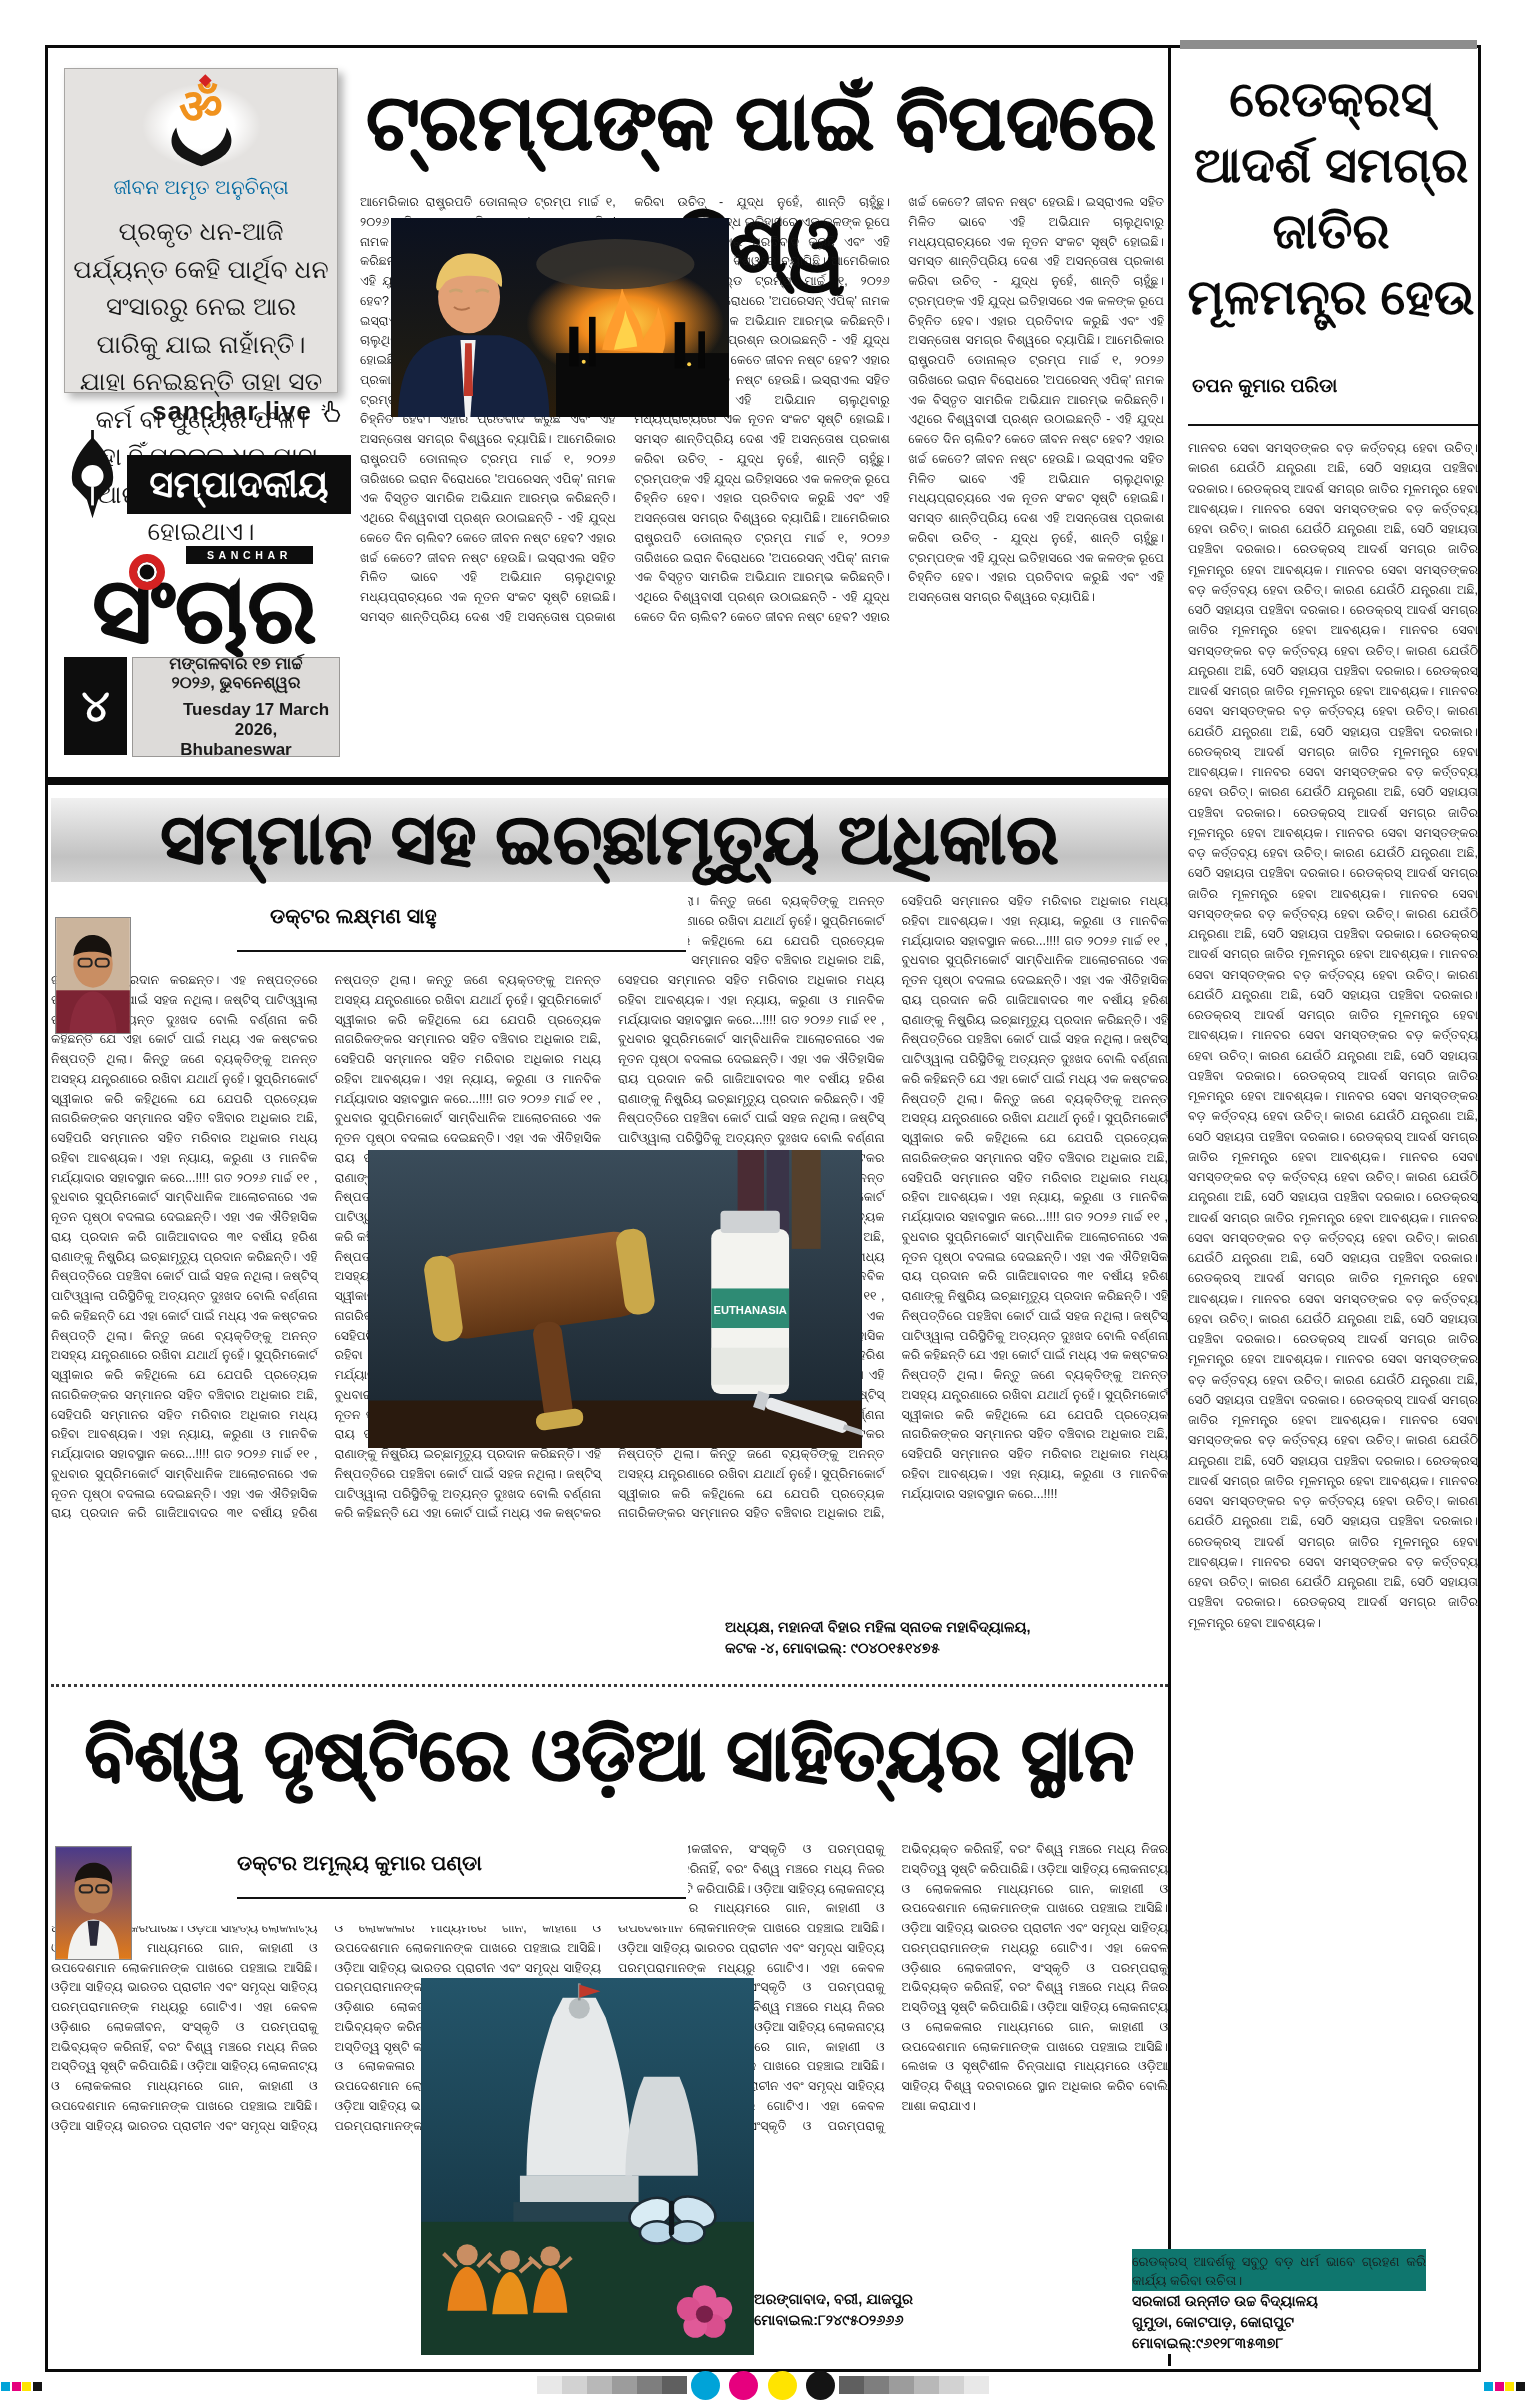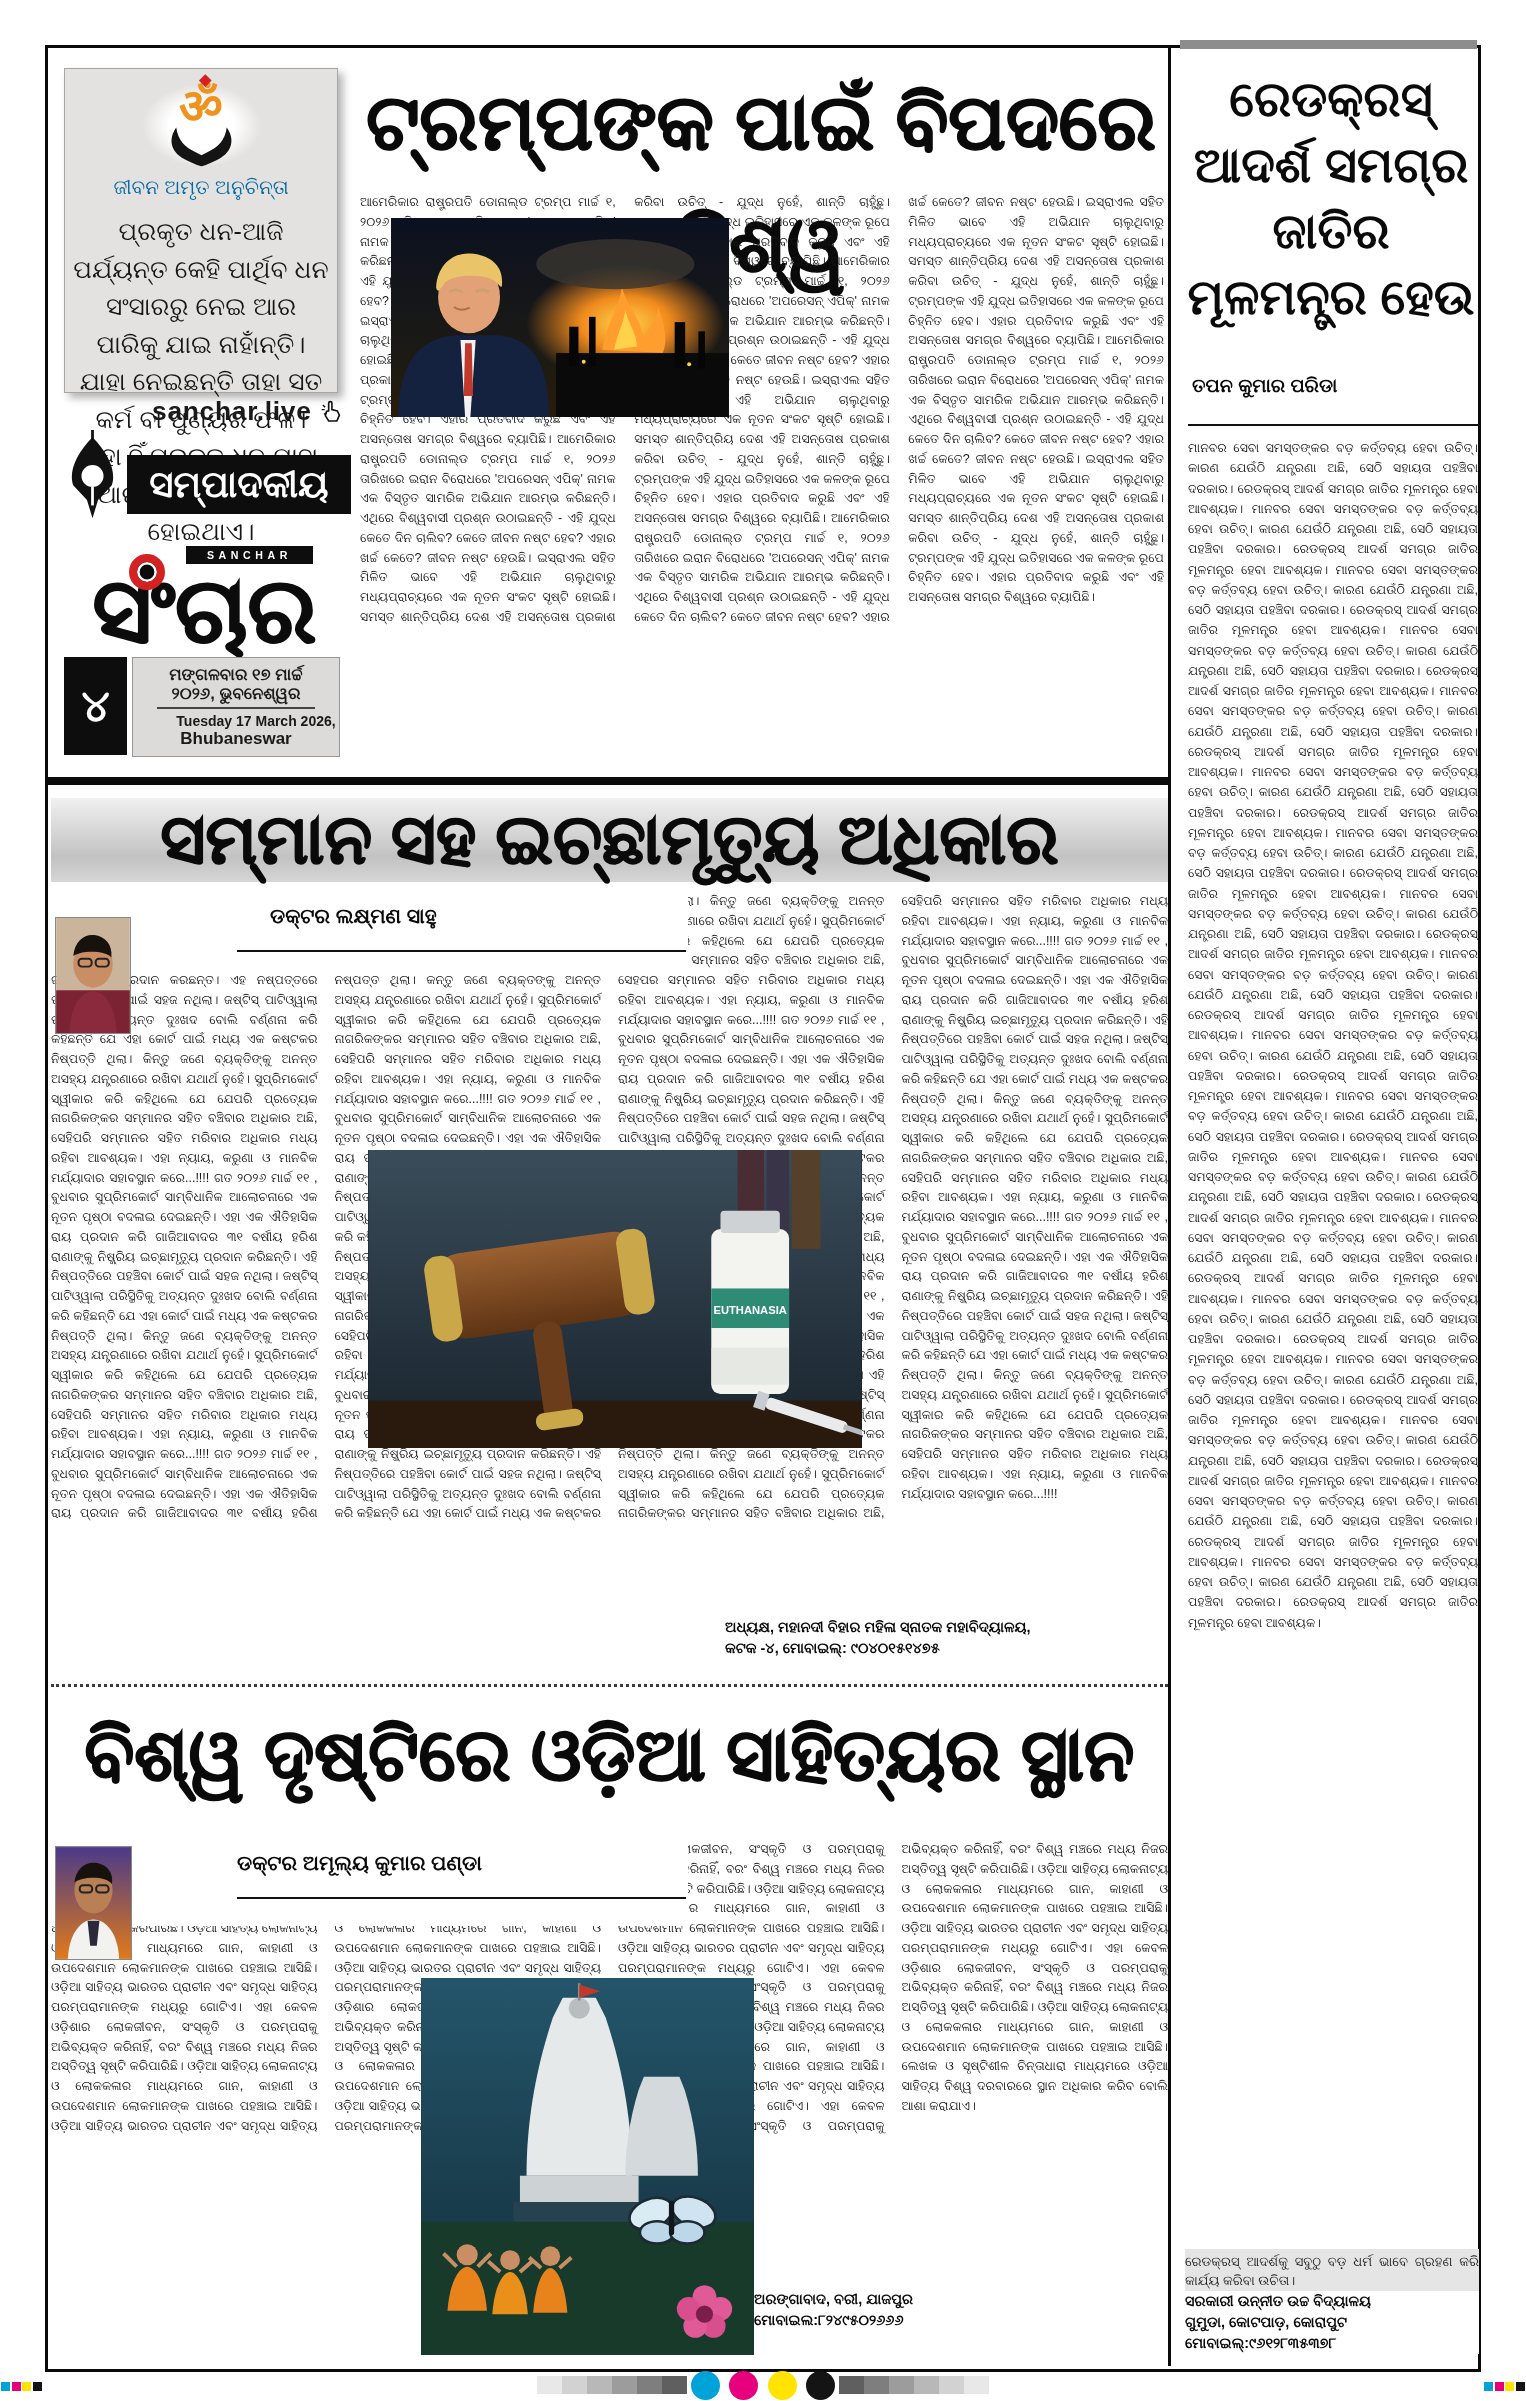--- a/index.html
+++ b/index.html
@@ -75,21 +75,21 @@
                background:#0c0c0c;border:8px solid #d42222;box-shadow:0 0 0 2.6px #fff inset;"></span>
 </div>
 
 <div class="abs blackbox" style="left:64px;top:657px;width:63px;height:98px;">
   <span style="font-size:44px;font-weight:bold;">୪</span>
 </div>
 <div class="abs datebox" style="left:132px;top:657px;width:206px;height:98px;">
   <div style="font-size:16.5px;">ମଙ୍ଗଳବାର ୧୭ ମାର୍ଚ୍ଚ</div>
   <div style="font-size:16.5px;">୨୦୨୬, ଭୁବନେଶ୍ୱର</div>
   <div style="width:158px;height:1.3px;background:#444;margin:4px 0;"></div>
-  <div style="font-size:14px;margin-left:40px;">Tuesday 17 March 2026,</div>
+  <div style="font-size:17px;margin-left:40px;">Tuesday 17 March 2026,</div>
   <div style="font-size:17px;">Bhubaneswar</div>
 </div>
 
 <div class="abs headline fat" style="left:360px;top:61px;width:802px;height:125px;font-size:77px;line-height:122px;">
   <span>ଟ୍ରମ୍ପଙ୍କ ପାଇଁ ବିପଦରେ ବିଶ୍ୱ</span>
 </div>
 
 <div class="abs cols" style="left:360px;top:193px;width:804px;height:573px;column-count:3;">
   <span>ଆମେରିକାର ରାଷ୍ଟ୍ରପତି ଡୋନାଲ୍ଡ ଟ୍ରମ୍ପ ମାର୍ଚ୍ଚ ୧, ୨୦୨୬ ତାରିଖରେ ଇରାନ ବିରୋଧରେ 'ଅପରେସନ୍ ଏପିକ୍' ନାମକ ଏକ ବିସ୍ତୃତ ସାମରିକ ଅଭିଯାନ ଆରମ୍ଭ କରିଛନ୍ତି। ଏଥିରେ ବିଶ୍ୱବାସୀ ପ୍ରଶ୍ନ ଉଠାଇଛନ୍ତି - ଏହି ଯୁଦ୍ଧ କେତେ ଦିନ ଚାଲିବ? କେତେ ଜୀବନ ନଷ୍ଟ ହେବ? ଏହାର ଖର୍ଚ୍ଚ କେତେ? ଜୀବନ ନଷ୍ଟ ହେଉଛି। ଇସ୍ରାଏଲ ସହିତ ମିଳିତ ଭାବେ ଏହି ଅଭିଯାନ ଚାଲୁଥିବାରୁ ମଧ୍ୟପ୍ରାଚ୍ୟରେ ଏକ ନୂତନ ସଂକଟ ସୃଷ୍ଟି ହୋଇଛି। ସମସ୍ତ ଶାନ୍ତିପ୍ରିୟ ଦେଶ ଏହି ଅସନ୍ତୋଷ ପ୍ରକାଶ କରିବା ଉଚିତ୍ - ଯୁଦ୍ଧ ନୁହେଁ, ଶାନ୍ତି ଚାହୁଁଛୁ। ଟ୍ରମ୍ପଙ୍କ ଏହି ଯୁଦ୍ଧ ଇତିହାସରେ ଏକ କଳଙ୍କ ରୂପେ ଚିହ୍ନିତ ହେବ। ଏହାର ପ୍ରତିବାଦ କରୁଛି ଏବଂ ଏହି ଅସନ୍ତୋଷ ସମଗ୍ର ବିଶ୍ୱରେ ବ୍ୟାପିଛି। ଆମେରିକାର ରାଷ୍ଟ୍ରପତି ଡୋନାଲ୍ଡ ଟ୍ରମ୍ପ ମାର୍ଚ୍ଚ ୧, ୨୦୨୬ ତାରିଖରେ ଇରାନ ବିରୋଧରେ 'ଅପରେସନ୍ ଏପିକ୍' ନାମକ ଏକ ବିସ୍ତୃତ ସାମରିକ ଅଭିଯାନ ଆରମ୍ଭ କରିଛନ୍ତି। ଏଥିରେ ବିଶ୍ୱବାସୀ ପ୍ରଶ୍ନ ଉଠାଇଛନ୍ତି - ଏହି ଯୁଦ୍ଧ କେତେ ଦିନ ଚାଲିବ? କେତେ ଜୀବନ ନଷ୍ଟ ହେବ? ଏହାର ଖର୍ଚ୍ଚ କେତେ? ଜୀବନ ନଷ୍ଟ ହେଉଛି। ଇସ୍ରାଏଲ ସହିତ ମିଳିତ ଭାବେ ଏହି ଅଭିଯାନ ଚାଲୁଥିବାରୁ ମଧ୍ୟପ୍ରାଚ୍ୟରେ ଏକ ନୂତନ ସଂକଟ ସୃଷ୍ଟି ହୋଇଛି। ସମସ୍ତ ଶାନ୍ତିପ୍ରିୟ ଦେଶ ଏହି ଅସନ୍ତୋଷ ପ୍ରକାଶ କରିବା ଉଚିତ୍ - ଯୁଦ୍ଧ ନୁହେଁ, ଶାନ୍ତି ଚାହୁଁଛୁ। ଟ୍ରମ୍ପଙ୍କ ଏହି ଯୁଦ୍ଧ ଇତିହାସରେ ଏକ କଳଙ୍କ ରୂପେ ଚିହ୍ନିତ ହେବ। ଏହାର ପ୍ରତିବାଦ କରୁଛି ଏବଂ ଏହି ଅସନ୍ତୋଷ ସମଗ୍ର ବିଶ୍ୱରେ ବ୍ୟାପିଛି। ଆମେରିକାର ରାଷ୍ଟ୍ରପତି ଡୋନାଲ୍ଡ ଟ୍ରମ୍ପ ମାର୍ଚ୍ଚ ୧, ୨୦୨୬ ତାରିଖରେ ଇରାନ ବିରୋଧରେ 'ଅପରେସନ୍ ଏପିକ୍' ନାମକ ଏକ ବିସ୍ତୃତ ସାମରିକ ଅଭିଯାନ ଆରମ୍ଭ କରିଛନ୍ତି। ଏଥିରେ ବିଶ୍ୱବାସୀ ପ୍ରଶ୍ନ ଉଠାଇଛନ୍ତି - ଏହି ଯୁଦ୍ଧ କେତେ ଦିନ ଚାଲିବ? କେତେ ଜୀବନ ନଷ୍ଟ ହେବ? ଏହାର ଖର୍ଚ୍ଚ କେତେ? ଜୀବନ ନଷ୍ଟ ହେଉଛି। ଇସ୍ରାଏଲ ସହିତ ମିଳିତ ଭାବେ ଏହି ଅଭିଯାନ ଚାଲୁଥିବାରୁ ମଧ୍ୟପ୍ରାଚ୍ୟରେ ଏକ ନୂତନ ସଂକଟ ସୃଷ୍ଟି ହୋଇଛି। ସମସ୍ତ ଶାନ୍ତିପ୍ରିୟ ଦେଶ ଏହି ଅସନ୍ତୋଷ ପ୍ରକାଶ କରିବା ଉଚିତ୍ - ଯୁଦ୍ଧ ନୁହେଁ, ଶାନ୍ତି ଚାହୁଁଛୁ। ଟ୍ରମ୍ପଙ୍କ ଏହି ଯୁଦ୍ଧ ଇତିହାସରେ ଏକ କଳଙ୍କ ରୂପେ ଚିହ୍ନିତ ହେବ। ଏହାର ପ୍ରତିବାଦ କରୁଛି ଏବଂ ଏହି ଅସନ୍ତୋଷ ସମଗ୍ର ବିଶ୍ୱରେ ବ୍ୟାପିଛି। ଆମେରିକାର ରାଷ୍ଟ୍ରପତି ଡୋନାଲ୍ଡ ଟ୍ରମ୍ପ ମାର୍ଚ୍ଚ ୧, ୨୦୨୬ ତାରିଖରେ ଇରାନ ବିରୋଧରେ 'ଅପରେସନ୍ ଏପିକ୍' ନାମକ ଏକ ବିସ୍ତୃତ ସାମରିକ ଅଭିଯାନ ଆରମ୍ଭ କରିଛନ୍ତି। ଏଥିରେ ବିଶ୍ୱବାସୀ ପ୍ରଶ୍ନ ଉଠାଇଛନ୍ତି - ଏହି ଯୁଦ୍ଧ କେତେ ଦିନ ଚାଲିବ? କେତେ ଜୀବନ ନଷ୍ଟ ହେବ? ଏହାର ଖର୍ଚ୍ଚ କେତେ? ଜୀବନ ନଷ୍ଟ ହେଉଛି। ଇସ୍ରାଏଲ ସହିତ ମିଳିତ ଭାବେ ଏହି ଅଭିଯାନ ଚାଲୁଥିବାରୁ ମଧ୍ୟପ୍ରାଚ୍ୟରେ ଏକ ନୂତନ ସଂକଟ ସୃଷ୍ଟି ହୋଇଛି। ସମସ୍ତ ଶାନ୍ତିପ୍ରିୟ ଦେଶ ଏହି ଅସନ୍ତୋଷ ପ୍ରକାଶ କରିବା ଉଚିତ୍ - ଯୁଦ୍ଧ ନୁହେଁ, ଶାନ୍ତି ଚାହୁଁଛୁ। ଟ୍ରମ୍ପଙ୍କ ଏହି ଯୁଦ୍ଧ ଇତିହାସରେ ଏକ କଳଙ୍କ ରୂପେ ଚିହ୍ନିତ ହେବ। ଏହାର ପ୍ରତିବାଦ କରୁଛି ଏବଂ ଏହି ଅସନ୍ତୋଷ ସମଗ୍ର ବିଶ୍ୱରେ ବ୍ୟାପିଛି। ଆମେରିକାର ରାଷ୍ଟ୍ରପତି ଡୋନାଲ୍ଡ ଟ୍ରମ୍ପ ମାର୍ଚ୍ଚ ୧, ୨୦୨୬ ତାରିଖରେ ଇରାନ ବିରୋଧରେ 'ଅପରେସନ୍ ଏପିକ୍' ନାମକ ଏକ ବିସ୍ତୃତ ସାମରିକ ଅଭିଯାନ ଆରମ୍ଭ କରିଛନ୍ତି। ଏଥିରେ ବିଶ୍ୱବାସୀ ପ୍ରଶ୍ନ ଉଠାଇଛନ୍ତି - ଏହି ଯୁଦ୍ଧ କେତେ ଦିନ ଚାଲିବ? କେତେ ଜୀବନ ନଷ୍ଟ ହେବ? ଏହାର ଖର୍ଚ୍ଚ କେତେ? ଜୀବନ ନଷ୍ଟ ହେଉଛି। ଇସ୍ରାଏଲ ସହିତ ମିଳିତ ଭାବେ ଏହି ଅଭିଯାନ ଚାଲୁଥିବାରୁ ମଧ୍ୟପ୍ରାଚ୍ୟରେ ଏକ ନୂତନ ସଂକଟ ସୃଷ୍ଟି ହୋଇଛି। ସମସ୍ତ ଶାନ୍ତିପ୍ରିୟ ଦେଶ ଏହି ଅସନ୍ତୋଷ ପ୍ରକାଶ କରିବା ଉଚିତ୍ - ଯୁଦ୍ଧ ନୁହେଁ, ଶାନ୍ତି ଚାହୁଁଛୁ। ଟ୍ରମ୍ପଙ୍କ ଏହି ଯୁଦ୍ଧ ଇତିହାସରେ ଏକ କଳଙ୍କ ରୂପେ ଚିହ୍ନିତ ହେବ। ଏହାର ପ୍ରତିବାଦ କରୁଛି ଏବଂ ଏହି ଅସନ୍ତୋଷ ସମଗ୍ର ବିଶ୍ୱରେ ବ୍ୟାପିଛି।</span>
 </div>
@@ -138,21 +138,21 @@
 </div>
 <div class="abs byline" style="left:1192px;top:375px;width:284px;font-size:19px;">
   <span>ତପନ କୁମାର ପରିଡା</span>
 </div>
 <div class="abs byrule" style="left:1188px;top:424px;width:290px;"></div>
 
 <div class="abs cols" style="left:1188px;top:438px;width:290px;height:1828px;column-count:1;font-size:12.5px;line-height:1.62;">
   <span>ମାନବର ସେବା ସମସ୍ତଙ୍କର ବଡ଼ କର୍ତ୍ତବ୍ୟ ହେବା ଉଚିତ୍। କାରଣ ଯେଉଁଠି ଯନ୍ତ୍ରଣା ଅଛି, ସେଠି ସହାୟତା ପହଞ୍ଚିବା ଦରକାର। ରେଡକ୍ରସ୍ ଆଦର୍ଶ ସମଗ୍ର ଜାତିର ମୂଳମନ୍ତ୍ର ହେବା ଆବଶ୍ୟକ। ମାନବର ସେବା ସମସ୍ତଙ୍କର ବଡ଼ କର୍ତ୍ତବ୍ୟ ହେବା ଉଚିତ୍। କାରଣ ଯେଉଁଠି ଯନ୍ତ୍ରଣା ଅଛି, ସେଠି ସହାୟତା ପହଞ୍ଚିବା ଦରକାର। ରେଡକ୍ରସ୍ ଆଦର୍ଶ ସମଗ୍ର ଜାତିର ମୂଳମନ୍ତ୍ର ହେବା ଆବଶ୍ୟକ। ମାନବର ସେବା ସମସ୍ତଙ୍କର ବଡ଼ କର୍ତ୍ତବ୍ୟ ହେବା ଉଚିତ୍। କାରଣ ଯେଉଁଠି ଯନ୍ତ୍ରଣା ଅଛି, ସେଠି ସହାୟତା ପହଞ୍ଚିବା ଦରକାର। ରେଡକ୍ରସ୍ ଆଦର୍ଶ ସମଗ୍ର ଜାତିର ମୂଳମନ୍ତ୍ର ହେବା ଆବଶ୍ୟକ। ମାନବର ସେବା ସମସ୍ତଙ୍କର ବଡ଼ କର୍ତ୍ତବ୍ୟ ହେବା ଉଚିତ୍। କାରଣ ଯେଉଁଠି ଯନ୍ତ୍ରଣା ଅଛି, ସେଠି ସହାୟତା ପହଞ୍ଚିବା ଦରକାର। ରେଡକ୍ରସ୍ ଆଦର୍ଶ ସମଗ୍ର ଜାତିର ମୂଳମନ୍ତ୍ର ହେବା ଆବଶ୍ୟକ। ମାନବର ସେବା ସମସ୍ତଙ୍କର ବଡ଼ କର୍ତ୍ତବ୍ୟ ହେବା ଉଚିତ୍। କାରଣ ଯେଉଁଠି ଯନ୍ତ୍ରଣା ଅଛି, ସେଠି ସହାୟତା ପହଞ୍ଚିବା ଦରକାର। ରେଡକ୍ରସ୍ ଆଦର୍ଶ ସମଗ୍ର ଜାତିର ମୂଳମନ୍ତ୍ର ହେବା ଆବଶ୍ୟକ। ମାନବର ସେବା ସମସ୍ତଙ୍କର ବଡ଼ କର୍ତ୍ତବ୍ୟ ହେବା ଉଚିତ୍। କାରଣ ଯେଉଁଠି ଯନ୍ତ୍ରଣା ଅଛି, ସେଠି ସହାୟତା ପହଞ୍ଚିବା ଦରକାର। ରେଡକ୍ରସ୍ ଆଦର୍ଶ ସମଗ୍ର ଜାତିର ମୂଳମନ୍ତ୍ର ହେବା ଆବଶ୍ୟକ। ମାନବର ସେବା ସମସ୍ତଙ୍କର ବଡ଼ କର୍ତ୍ତବ୍ୟ ହେବା ଉଚିତ୍। କାରଣ ଯେଉଁଠି ଯନ୍ତ୍ରଣା ଅଛି, ସେଠି ସହାୟତା ପହଞ୍ଚିବା ଦରକାର। ରେଡକ୍ରସ୍ ଆଦର୍ଶ ସମଗ୍ର ଜାତିର ମୂଳମନ୍ତ୍ର ହେବା ଆବଶ୍ୟକ। ମାନବର ସେବା ସମସ୍ତଙ୍କର ବଡ଼ କର୍ତ୍ତବ୍ୟ ହେବା ଉଚିତ୍। କାରଣ ଯେଉଁଠି ଯନ୍ତ୍ରଣା ଅଛି, ସେଠି ସହାୟତା ପହଞ୍ଚିବା ଦରକାର। ରେଡକ୍ରସ୍ ଆଦର୍ଶ ସମଗ୍ର ଜାତିର ମୂଳମନ୍ତ୍ର ହେବା ଆବଶ୍ୟକ। ମାନବର ସେବା ସମସ୍ତଙ୍କର ବଡ଼ କର୍ତ୍ତବ୍ୟ ହେବା ଉଚିତ୍। କାରଣ ଯେଉଁଠି ଯନ୍ତ୍ରଣା ଅଛି, ସେଠି ସହାୟତା ପହଞ୍ଚିବା ଦରକାର। ରେଡକ୍ରସ୍ ଆଦର୍ଶ ସମଗ୍ର ଜାତିର ମୂଳମନ୍ତ୍ର ହେବା ଆବଶ୍ୟକ। ମାନବର ସେବା ସମସ୍ତଙ୍କର ବଡ଼ କର୍ତ୍ତବ୍ୟ ହେବା ଉଚିତ୍। କାରଣ ଯେଉଁଠି ଯନ୍ତ୍ରଣା ଅଛି, ସେଠି ସହାୟତା ପହଞ୍ଚିବା ଦରକାର। ରେଡକ୍ରସ୍ ଆଦର୍ଶ ସମଗ୍ର ଜାତିର ମୂଳମନ୍ତ୍ର ହେବା ଆବଶ୍ୟକ। ମାନବର ସେବା ସମସ୍ତଙ୍କର ବଡ଼ କର୍ତ୍ତବ୍ୟ ହେବା ଉଚିତ୍। କାରଣ ଯେଉଁଠି ଯନ୍ତ୍ରଣା ଅଛି, ସେଠି ସହାୟତା ପହଞ୍ଚିବା ଦରକାର। ରେଡକ୍ରସ୍ ଆଦର୍ଶ ସମଗ୍ର ଜାତିର ମୂଳମନ୍ତ୍ର ହେବା ଆବଶ୍ୟକ। ମାନବର ସେବା ସମସ୍ତଙ୍କର ବଡ଼ କର୍ତ୍ତବ୍ୟ ହେବା ଉଚିତ୍। କାରଣ ଯେଉଁଠି ଯନ୍ତ୍ରଣା ଅଛି, ସେଠି ସହାୟତା ପହଞ୍ଚିବା ଦରକାର। ରେଡକ୍ରସ୍ ଆଦର୍ଶ ସମଗ୍ର ଜାତିର ମୂଳମନ୍ତ୍ର ହେବା ଆବଶ୍ୟକ। ମାନବର ସେବା ସମସ୍ତଙ୍କର ବଡ଼ କର୍ତ୍ତବ୍ୟ ହେବା ଉଚିତ୍। କାରଣ ଯେଉଁଠି ଯନ୍ତ୍ରଣା ଅଛି, ସେଠି ସହାୟତା ପହଞ୍ଚିବା ଦରକାର। ରେଡକ୍ରସ୍ ଆଦର୍ଶ ସମଗ୍ର ଜାତିର ମୂଳମନ୍ତ୍ର ହେବା ଆବଶ୍ୟକ। ମାନବର ସେବା ସମସ୍ତଙ୍କର ବଡ଼ କର୍ତ୍ତବ୍ୟ ହେବା ଉଚିତ୍। କାରଣ ଯେଉଁଠି ଯନ୍ତ୍ରଣା ଅଛି, ସେଠି ସହାୟତା ପହଞ୍ଚିବା ଦରକାର। ରେଡକ୍ରସ୍ ଆଦର୍ଶ ସମଗ୍ର ଜାତିର ମୂଳମନ୍ତ୍ର ହେବା ଆବଶ୍ୟକ। ମାନବର ସେବା ସମସ୍ତଙ୍କର ବଡ଼ କର୍ତ୍ତବ୍ୟ ହେବା ଉଚିତ୍। କାରଣ ଯେଉଁଠି ଯନ୍ତ୍ରଣା ଅଛି, ସେଠି ସହାୟତା ପହଞ୍ଚିବା ଦରକାର। ରେଡକ୍ରସ୍ ଆଦର୍ଶ ସମଗ୍ର ଜାତିର ମୂଳମନ୍ତ୍ର ହେବା ଆବଶ୍ୟକ। ମାନବର ସେବା ସମସ୍ତଙ୍କର ବଡ଼ କର୍ତ୍ତବ୍ୟ ହେବା ଉଚିତ୍। କାରଣ ଯେଉଁଠି ଯନ୍ତ୍ରଣା ଅଛି, ସେଠି ସହାୟତା ପହଞ୍ଚିବା ଦରକାର। ରେଡକ୍ରସ୍ ଆଦର୍ଶ ସମଗ୍ର ଜାତିର ମୂଳମନ୍ତ୍ର ହେବା ଆବଶ୍ୟକ। ମାନବର ସେବା ସମସ୍ତଙ୍କର ବଡ଼ କର୍ତ୍ତବ୍ୟ ହେବା ଉଚିତ୍। କାରଣ ଯେଉଁଠି ଯନ୍ତ୍ରଣା ଅଛି, ସେଠି ସହାୟତା ପହଞ୍ଚିବା ଦରକାର। ରେଡକ୍ରସ୍ ଆଦର୍ଶ ସମଗ୍ର ଜାତିର ମୂଳମନ୍ତ୍ର ହେବା ଆବଶ୍ୟକ। ମାନବର ସେବା ସମସ୍ତଙ୍କର ବଡ଼ କର୍ତ୍ତବ୍ୟ ହେବା ଉଚିତ୍। କାରଣ ଯେଉଁଠି ଯନ୍ତ୍ରଣା ଅଛି, ସେଠି ସହାୟତା ପହଞ୍ଚିବା ଦରକାର। ରେଡକ୍ରସ୍ ଆଦର୍ଶ ସମଗ୍ର ଜାତିର ମୂଳମନ୍ତ୍ର ହେବା ଆବଶ୍ୟକ।</span>
 </div>
 
-<div class="abs" style="left:1185px;top:2249px;width:294px;background:#e5e5e5;padding-top:2.6px;">
+<div class="abs" style="left:1132px;top:2249px;width:294px;background:#0f766e;padding-top:2.6px;">
   <div style="font-size:13.2px;line-height:1.5;text-align:justify;">ରେଡକ୍ରସ୍ ଆଦର୍ଶକୁ ସବୁଠୁ ବଡ଼ ଧର୍ମ ଭାବେ ଗ୍ରହଣ କରି କାର୍ଯ୍ୟ କରିବା ଉଚିତା।</div>
   <div class="sig">ସରକାରୀ ଉନ୍ନୀତ ଉଚ୍ଚ ବିଦ୍ୟାଳୟ</div>
   <div class="sig">ଗୁମୁଡା, କୋଟପାଡ଼, କୋରାପୁଟ</div>
   <div class="sig">ମୋବାଇଲ୍:୯୬୧୨୮୩୫୩୭୮</div>
 </div>
 
 <div class="abs" style="left:48px;top:777px;width:1120px;height:8px;background:#0a0a0a;"></div>
 
 <div class="abs" style="left:51px;top:798px;width:1117px;height:84px;
             background:linear-gradient(180deg,#f0f0f0 0%,#c2c2c2 70%,#d6d6d6 100%);">

